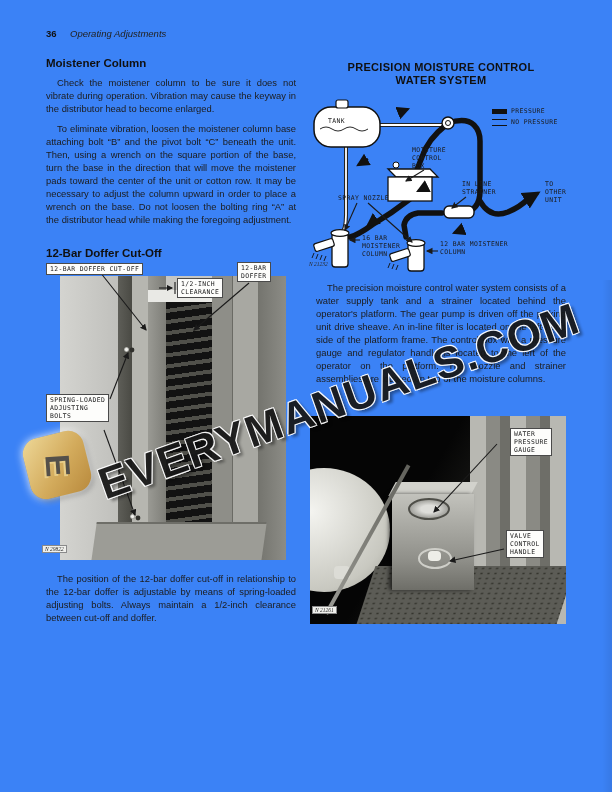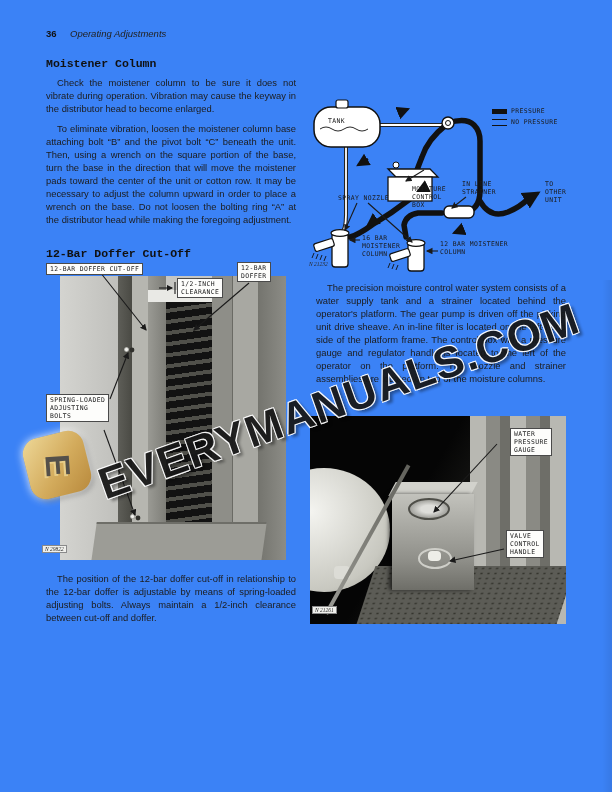--- a/index.html
+++ b/index.html
@@ -1,19 +1,19 @@
 <!DOCTYPE html>
 <html><head>
 <meta charset="utf-8">
 <style>
   html,body{margin:0;padding:0;background:#e9e9e9;}
   .page{position:relative;width:612px;height:792px;background:#3b82f6;overflow:hidden;
         font-family:"Liberation Sans",sans-serif;box-shadow:0 0 4px rgba(0,0,0,.3);}
   .abs{position:absolute;}
-  .h2{font-weight:bold;font-size:11.5px;line-height:13px;color:#101010;font-family:Liberation Mono, monospace;}
+  .h2{font-weight:bold;font-size:11.5px;line-height:13px;color:#101010;}
   .para{font-size:9.4px;line-height:13px;text-align:justify;color:#1c1c1c;text-indent:11px;}
   .pagenum{font-weight:bold;font-size:9.5px;color:#111;}
   .pagetitle{font-style:italic;font-size:9.5px;color:#222;}
   .diag-title{font-weight:bold;font-size:11px;line-height:13px;text-align:center;
               letter-spacing:.3px;color:#101010;white-space:pre-line;}
   .lbl{font-family:"DejaVu Sans Mono",monospace;font-size:6.4px;line-height:8px;
        letter-spacing:.4px;color:#1a1a1a;white-space:pre-line;z-index:6;}
   .boxed{background:#fdfdfb;border:1px solid #4a4a4a;padding:1px 3px;}
   .figno{font-family:"Liberation Serif",serif;font-style:italic;font-size:5.5px;
          color:#2a2a2a;background:#f0f0ec;border:1px solid #8a8a8a;padding:0 2px;z-index:6;}
@@ -102,20 +102,22 @@
   <span class="abs lbl boxed" style="left:177px;top:278px;">1/2-INCH
 CLEARANCE</span>
   <span class="abs lbl boxed" style="left:237px;top:262px;">12-BAR
 DOFFER</span>
   <span class="abs lbl boxed" style="left:46px;top:394px;">SPRING-LOADED
 ADJUSTING
 BOLTS</span>
   <span class="abs figno" style="left:42px;top:545px;">N 29822</span>
   <div class="abs para" style="left:46px;top:572px;width:250px;">The position of the 12-bar doffer cut-off in relationship to the 12-bar doffer is adjustable by means of spring-loaded adjusting bolts. Always maintain a 1/2-inch clearance between cut-off and doffer.</div>
 
+  <div class="abs diag-title" style="left:316px;top:61px;width:250px;">PRECISION MOISTURE CONTROL
+WATER SYSTEM</div>
 
   <div class="abs" style="left:308px;top:95px;width:290px;height:180px;z-index:1;">
     <svg width="290" height="180" viewBox="0 0 290 180">
       <defs>
         <marker id="arr" markerWidth="7" markerHeight="7" refX="5" refY="3" orient="auto">
           <path d="M0,0 L6,3 L0,6 z" fill="#111"></path>
         </marker>
       </defs>
 
       <g>
@@ -182,21 +184,21 @@
   <div class="abs" style="left:492px;top:107px;z-index:6;">
     <div class="legend-row">
         <span class="sw-press"></span>
       <span class="lbl">PRESSURE</span>
       </div>
     <div class="legend-row">
         <span class="sw-nopress"></span>
       <span class="lbl">NO PRESSURE</span>
       </div>
   </div>
-  <span class="abs lbl" style="left:412px;top:146px;margin-top:39px;">MOISTURE
+  <span class="abs lbl" style="left:412px;top:146px;">MOISTURE
 CONTROL
 BOX</span>
   <span class="abs lbl" style="left:462px;top:180px;">IN LINE
 STRAINER</span>
   <span class="abs lbl" style="left:545px;top:180px;">TO
 OTHER
 UNIT</span>
   <span class="abs lbl" style="left:338px;top:194px;">SPRAY NOZZLE</span>
   <span class="abs lbl" style="left:362px;top:222px;margin-top:12px;">16 BAR
 MOISTENER

